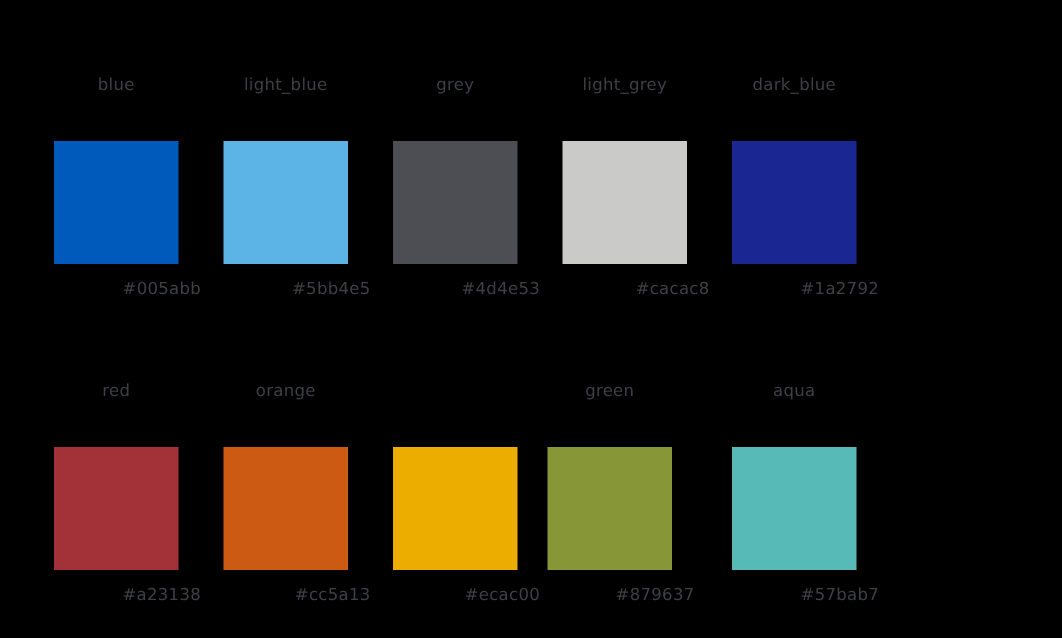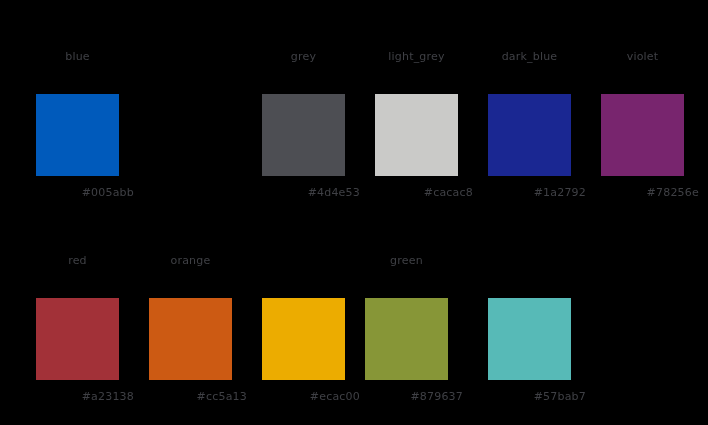--- a/index.html
+++ b/index.html
@@ -72,39 +72,39 @@
 </head>
 <body>
 
 <div id="palette-canvas">
   <div class="swatch-row" id="row-1">
       <div class="swatch-cell" style="left: 36px;">
         <div class="swatch-name">blue</div>
         <div class="swatch-chip" style="background: rgb(0, 90, 187);"></div>
         <div class="swatch-hex">#005abb</div>
       </div>
+      <div class="swatch-cell" style="left: 149px;">
+        <div class="swatch-name">light_blue</div>
+        <div class="swatch-chip" style="background: rgb(91, 180, 229);"></div>
+        <div class="swatch-hex">#5bb4e5</div>
+      </div>
       <div class="swatch-cell" style="left: 262px;">
         <div class="swatch-name">grey</div>
         <div class="swatch-chip" style="background: rgb(77, 78, 83);"></div>
         <div class="swatch-hex">#4d4e53</div>
       </div>
       <div class="swatch-cell" style="left: 375px;">
         <div class="swatch-name">light_grey</div>
         <div class="swatch-chip" style="background: rgb(202, 202, 200);"></div>
         <div class="swatch-hex">#cacac8</div>
       </div>
       <div class="swatch-cell" style="left: 488px;">
         <div class="swatch-name">dark_blue</div>
         <div class="swatch-chip" style="background: rgb(26, 39, 146);"></div>
         <div class="swatch-hex">#1a2792</div>
-      </div>
-      <div class="swatch-cell" style="left: 601px;">
-        <div class="swatch-name">violet</div>
-        <div class="swatch-chip" style="background: rgb(120, 37, 110);"></div>
-        <div class="swatch-hex">#78256e</div>
       </div>
     </div>
   <div class="swatch-row" id="row-2">
       <div class="swatch-cell" style="left: 36px;">
         <div class="swatch-name">red</div>
         <div class="swatch-chip" style="background: rgb(162, 49, 56);"></div>
         <div class="swatch-hex">#a23138</div>
       </div>
       <div class="swatch-cell" style="left: 149px;">
         <div class="swatch-name">orange</div>
@@ -114,17 +114,18 @@
       <div class="swatch-cell" style="left: 262px;">
         <div class="swatch-chip" style="background: rgb(236, 172, 0);"></div>
         <div class="swatch-hex">#ecac00</div>
       </div>
       <div class="swatch-cell" style="left: 365px;">
         <div class="swatch-name">green</div>
         <div class="swatch-chip" style="background: rgb(135, 150, 55);"></div>
         <div class="swatch-hex">#879637</div>
       </div>
       <div class="swatch-cell" style="left: 488px;">
+        <div class="swatch-name">aqua</div>
         <div class="swatch-chip" style="background: rgb(87, 186, 183);"></div>
         <div class="swatch-hex">#57bab7</div>
       </div>
     </div>
 </div>
 
 </body></html>

